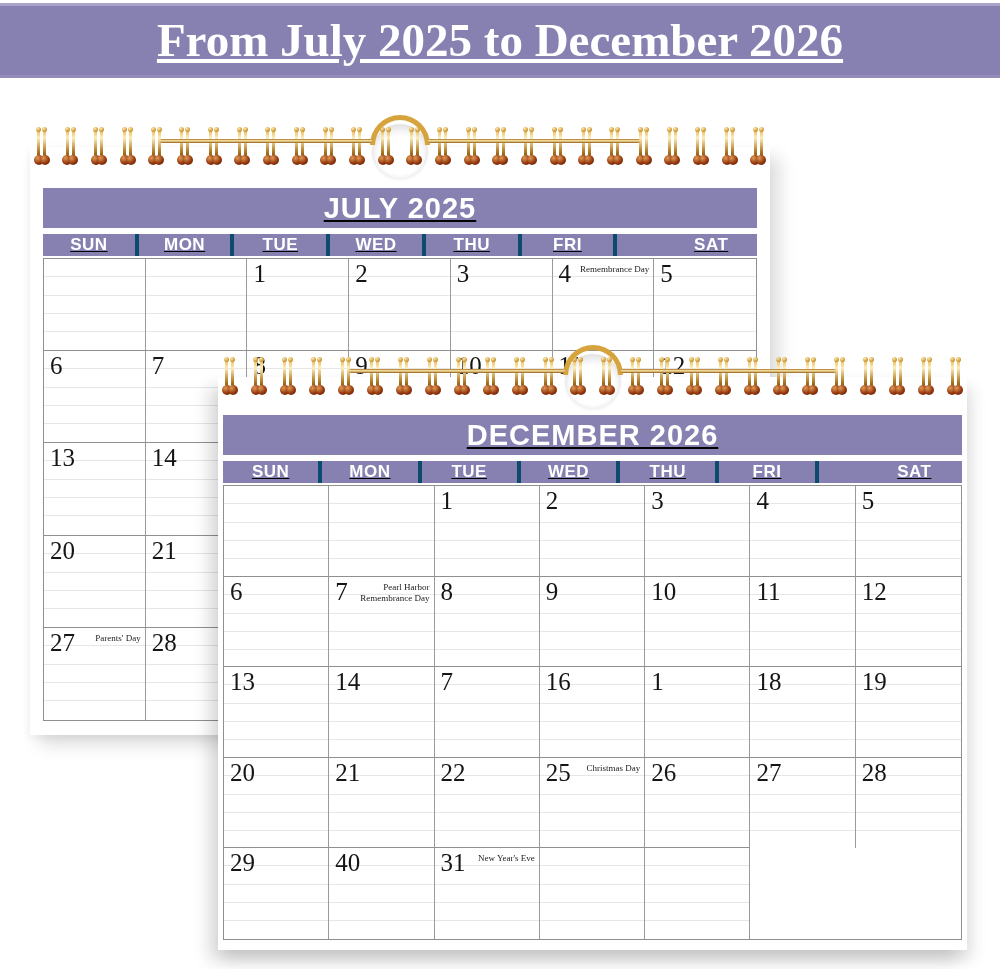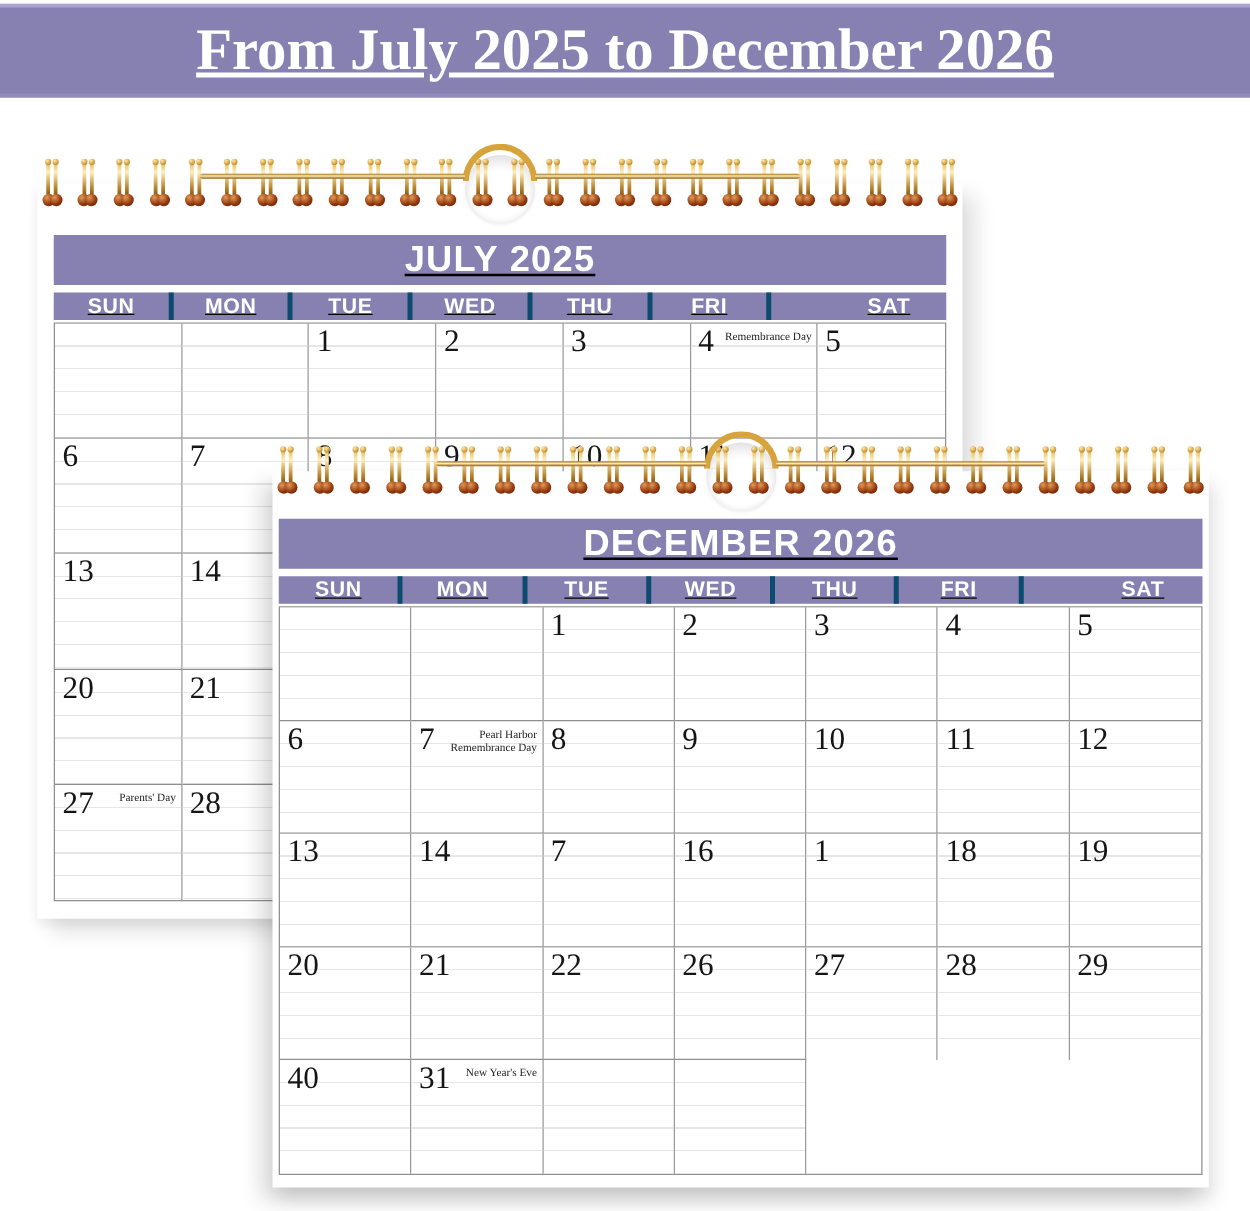--- a/index.html
+++ b/index.html
@@ -420,20 +420,24 @@
         <div class="cell">
           <span class="day">20</span>
         </div>
         <div class="cell">
           <span class="day">21</span>
         </div>
         <div class="cell">
           <span class="day">22</span>
         </div>
         <div class="cell">
+          <span class="day">25</span>
+          <span class="holiday">Christmas Day</span>
+        </div>
+        <div class="cell">
           <span class="day">26</span>
         </div>
         <div class="cell">
           <span class="day">27</span>
         </div>
         <div class="cell">
           <span class="day">28</span>
         </div>
         <div class="cell">
           <span class="day">29</span>

